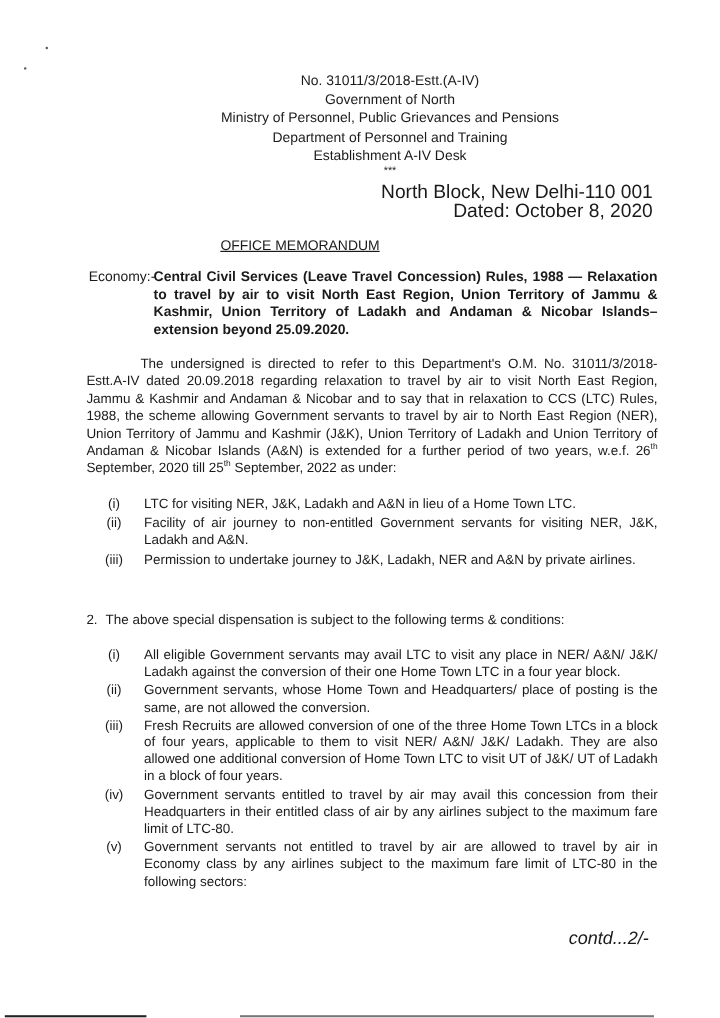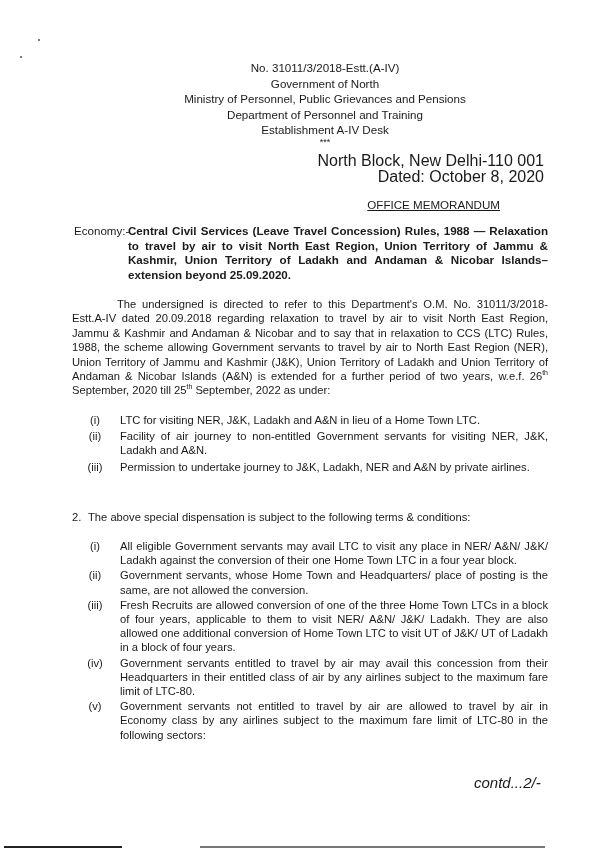--- a/index.html
+++ b/index.html
@@ -6,21 +6,21 @@
   body {
     width: 600px; height: 848px; position: relative; overflow: hidden;
     font-family: "Liberation Sans", sans-serif; color: #1a1a1a;
     font-size: 11.2px; line-height: 14.2px;
   }
   .speck { position: absolute; width: 2px; height: 2px; background: #555; border-radius: 1px; }
   .header { position: absolute; top: 60px; left: 0; width: 600px; text-align: center; padding-left: 25px; }
   .header div { line-height: 15.5px; font-size: 11.6px; }
   .header .stars { font-size: 9px; line-height: 8px; }
   .addr { position: absolute; top: 153px; right: 56px; text-align: right; font-size: 16px; line-height: 15.5px; }
-  .om-title { position: absolute; top: 198px; left: 0; width: 500px; text-align: right; font-size: 11.6px; }
+  .om-title { position: absolute; top: 198px; left: 0; width: 500px; text-align: center; font-size: 11.6px; }
   .om-title span { text-decoration: underline; }
   .subject { position: absolute; top: 224px; left: 74px; width: 474px; }
   .subject .label { position: absolute; left: 0; top: 0; font-size: 11.6px; }
   .subject .text { margin-left: 54px; font-weight: bold; text-align: justify; font-size: 11.6px; line-height: 14.6px; }
   .para { position: absolute; left: 72px; width: 476px; text-align: justify; }
   .para.p1 { top: 297px; text-indent: 45px; line-height: 14.4px; }
   sup { font-size: 7px; line-height: 0; }
   .list { position: absolute; left: 72px; width: 476px; }
   .item { position: relative; padding-left: 48px; text-align: justify; line-height: 14.2px; margin-bottom: 2px; }
   .item .num { position: absolute; left: 8px; top: 0; width: 30px; text-align: center; }

